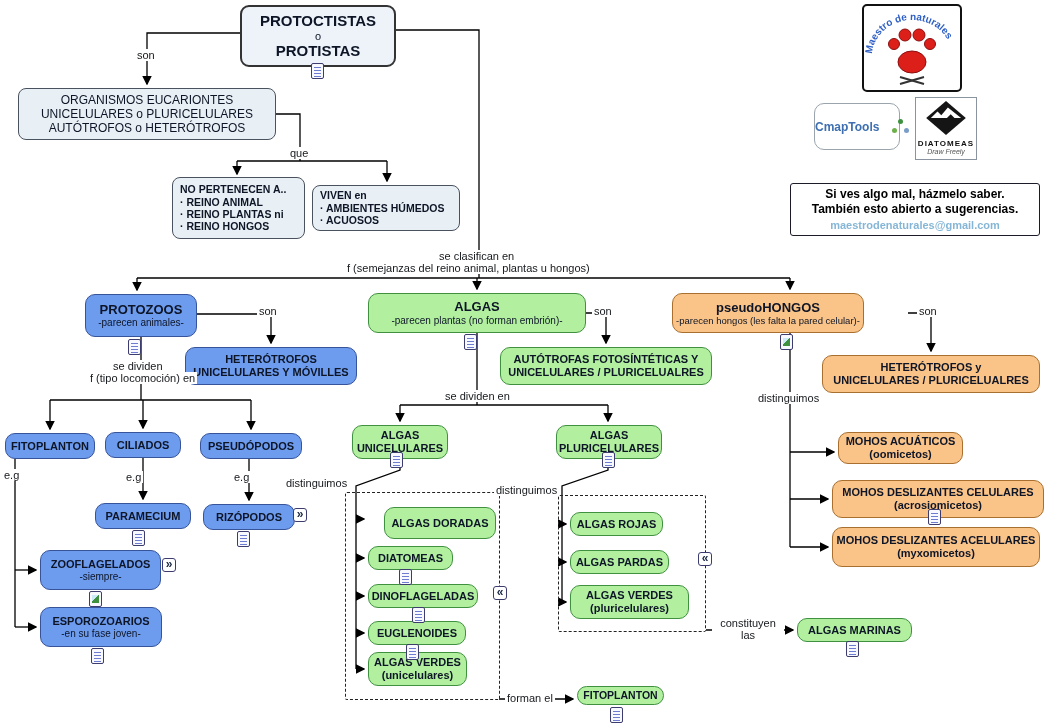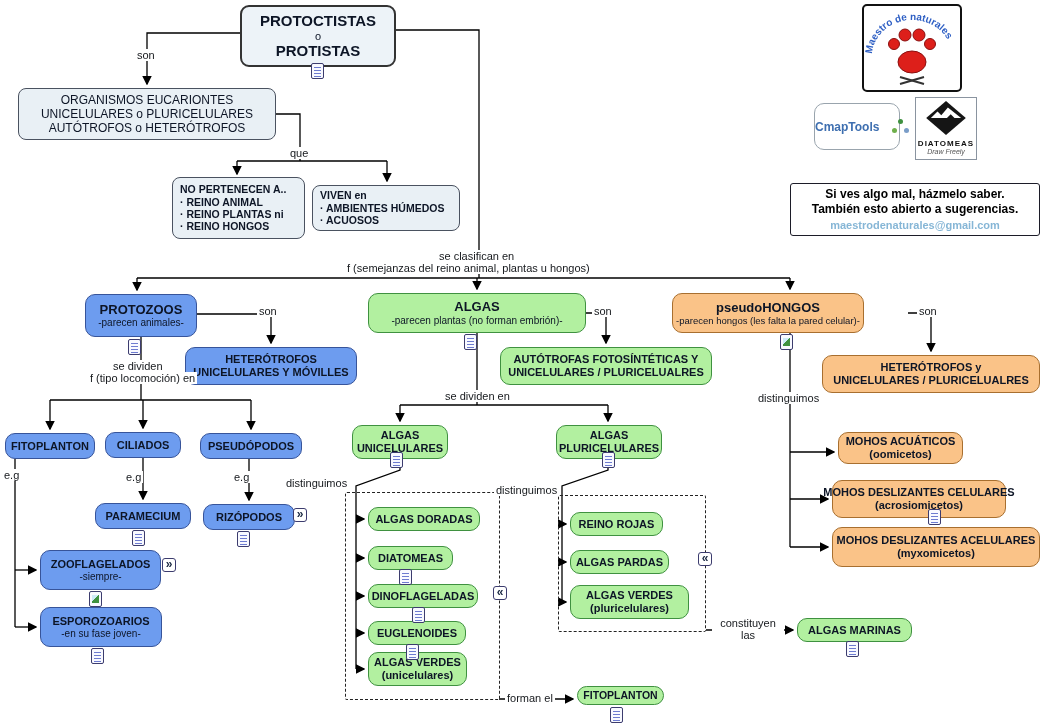--- a/index.html
+++ b/index.html
@@ -184,21 +184,21 @@
 
   <div class="n g" style="left:352px;top:425px;width:96px;height:34px">
     <div class="t">ALGAS</div>
     <div class="t">UNICELULARES</div>
   </div>
   <div class="n g" style="left:556px;top:425px;width:106px;height:34px">
     <div class="t">ALGAS</div>
     <div class="t">PLURICELULARES</div>
   </div>
 
-  <div class="n g" style="left:368px;top:507px;width:112px;height:24px">
+  <div class="n g" style="left:384px;top:507px;width:112px;height:32px">
     <div class="t">ALGAS DORADAS</div>
   </div>
   <div class="n g" style="left:368px;top:546px;width:85px;height:24px">
     <div class="t">DIATOMEAS</div>
   </div>
   <div class="n g" style="left:368px;top:584px;width:110px;height:24px">
     <div class="t">DINOFLAGELADAS</div>
   </div>
   <div class="n g" style="left:368px;top:621px;width:98px;height:24px">
     <div class="t">EUGLENOIDES</div>
@@ -206,21 +206,21 @@
   <div class="n g" style="left:368px;top:652px;width:99px;height:34px">
     <div class="t">ALGAS VERDES</div>
     <div class="t">(unicelulares)</div>
   </div>
 
   <div class="n g" style="left:577px;top:686px;width:87px;height:19px">
     <div class="t105">FITOPLANTON</div>
   </div>
 
   <div class="n g" style="left:570px;top:512px;width:93px;height:24px">
-    <div class="t">REINO ROJAS</div>
+    <div class="t">ALGAS ROJAS</div>
   </div>
   <div class="n g" style="left:570px;top:550px;width:99px;height:24px">
     <div class="t">ALGAS PARDAS</div>
   </div>
   <div class="n g" style="left:570px;top:585px;width:119px;height:34px">
     <div class="t">ALGAS VERDES</div>
     <div class="t">(pluricelulares)</div>
   </div>
 
   <div class="n g" style="left:797px;top:618px;width:115px;height:24px">
@@ -234,21 +234,21 @@
 
   <div class="n o" style="left:822px;top:355px;width:218px;height:38px">
     <div class="t">HETERÓTROFOS y</div>
     <div class="t">UNICELULARES / PLURICELUALRES</div>
   </div>
 
   <div class="n o" style="left:838px;top:432px;width:125px;height:32px">
     <div class="t">MOHOS ACUÁTICOS</div>
     <div class="t">(oomicetos)</div>
   </div>
-  <div class="n o" style="left:832px;top:480px;width:174px;height:38px">
+  <div class="n o" style="left:832px;top:480px;width:212px;height:38px">
     <div class="t">MOHOS DESLIZANTES CELULARES</div>
     <div class="t">(acrosiomicetos)</div>
   </div>
   <div class="n o" style="left:832px;top:527px;width:208px;height:40px">
     <div class="t">MOHOS DESLIZANTES ACELULARES</div>
     <div class="t">(myxomicetos)</div>
   </div>
 
   <span class="ric" style="left:311px;top:63px"></span>
   <span class="ric" style="left:128px;top:339px"></span>

